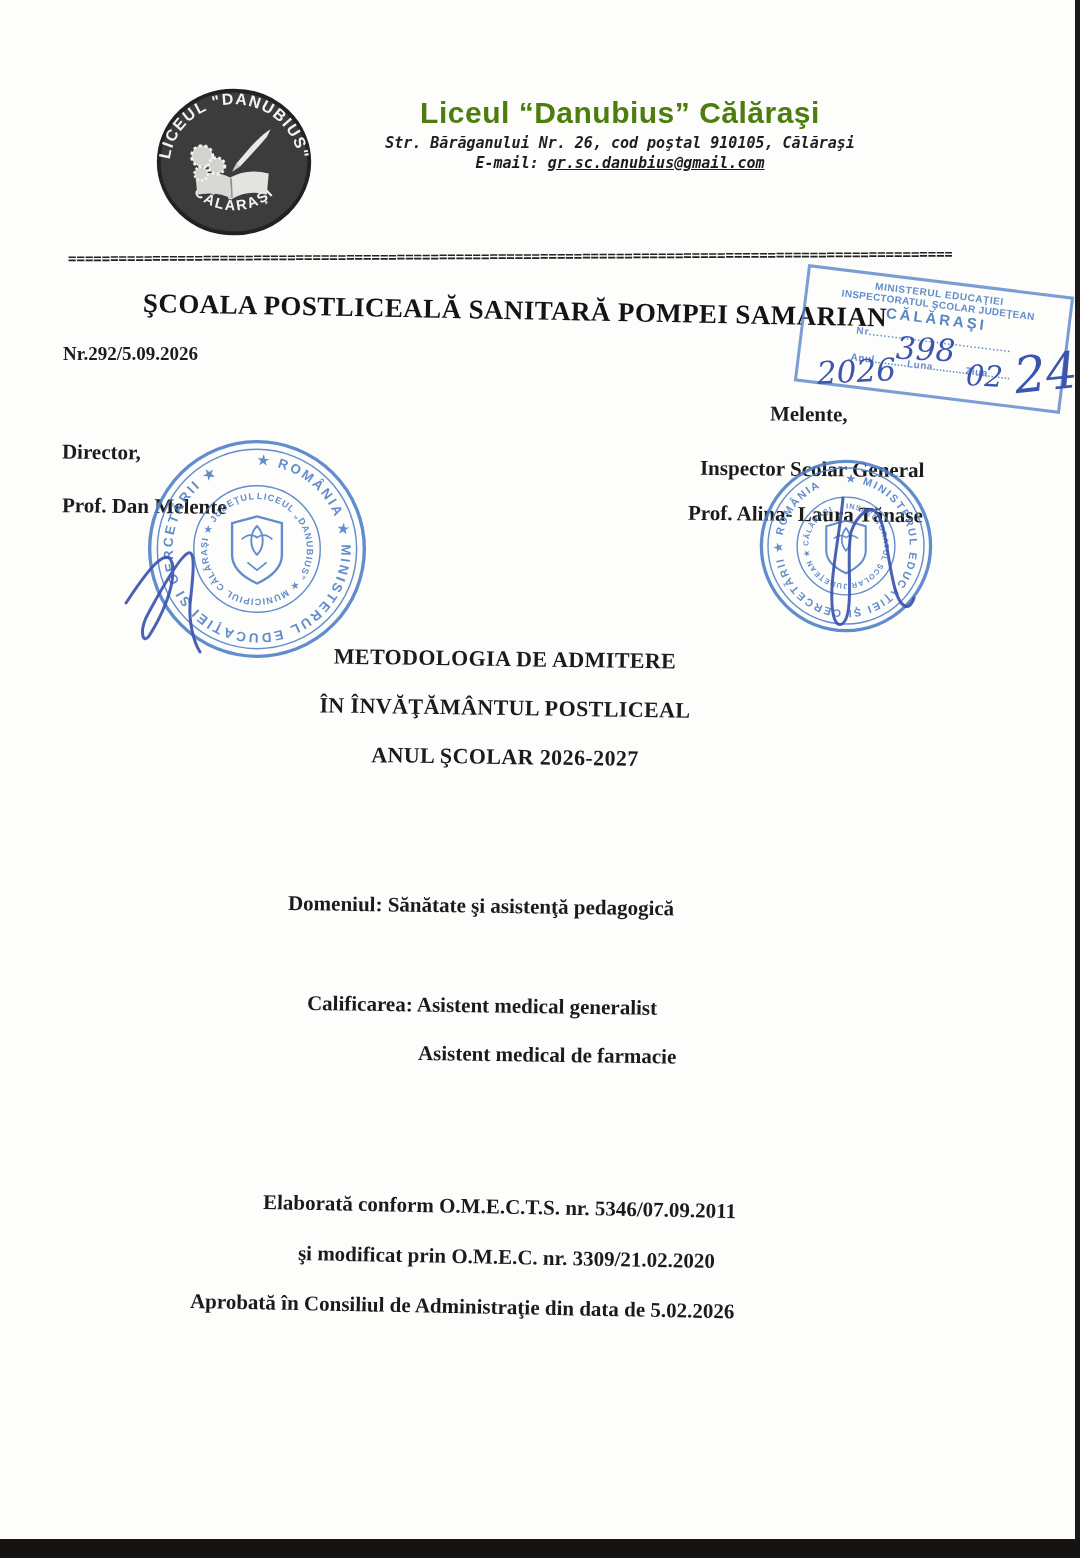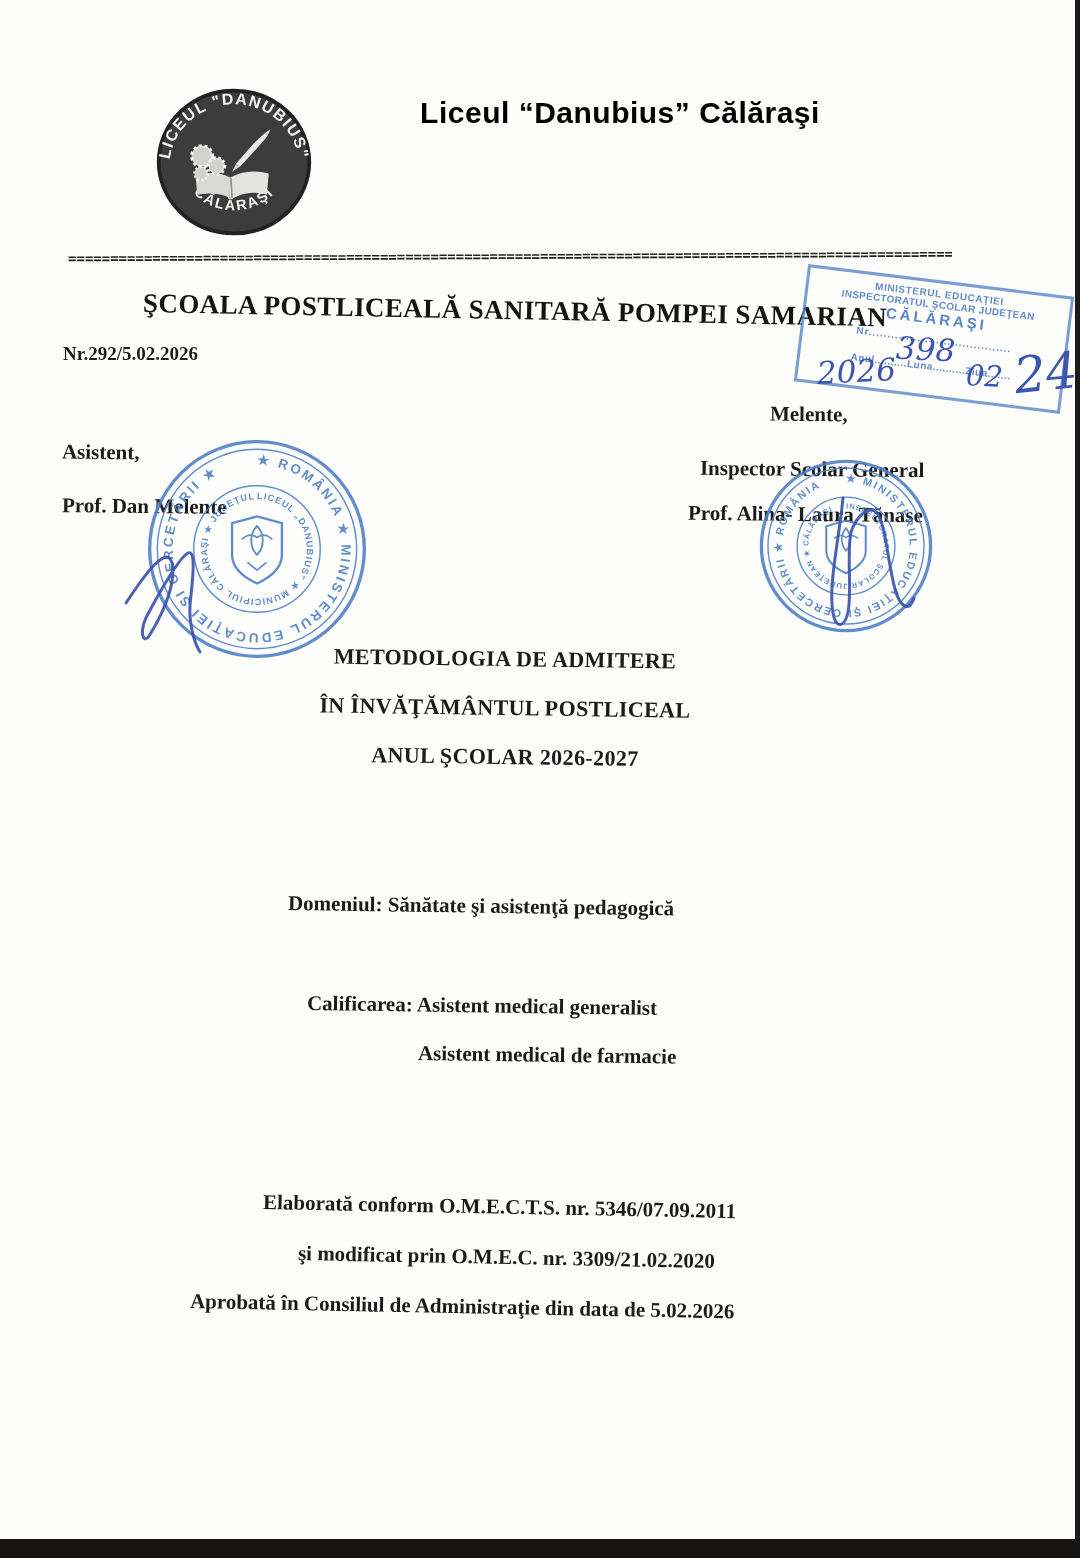--- a/index.html
+++ b/index.html
@@ -8,21 +8,21 @@
     background:#fdfdfb;overflow:hidden;
     font-family:"Liberation Serif", serif;color:#1b1b1b;
   }
   
   .edge-right{position:absolute;top:0;right:0;width:5px;height:100%;background:#1d1916;}
   .edge-bottom{position:absolute;left:0;bottom:0;width:100%;height:19px;background:#171310;}
 
   
   .logo{position:absolute;left:152px;top:84px;width:164px;height:156px;}
   .hdr{position:absolute;left:330px;top:96px;width:580px;text-align:center;font-family:"Liberation Sans",sans-serif;}
-  .hdr .school{font-size:30px;font-weight:bold;letter-spacing:.5px;color:#000000;}
+  .hdr .school{font-size:30px;font-weight:bold;letter-spacing:.5px;color:#4d7c0f;}
   .hdr .levels{margin-top:9px;font-size:18px;color:#1c1c1c;}
   .hdr .addr{margin-top:4px;font-family:"DejaVu Sans Mono",monospace;font-style:italic;font-weight:bold;font-size:15px;color:#202020;}
   .hdr .mail{margin-top:2px;font-family:"DejaVu Sans Mono",monospace;font-style:italic;font-weight:bold;font-size:15px;}
   .hdr .mail .addr-link{text-decoration:underline;}
   .hdr .tel{margin-top:1px;font-family:"DejaVu Sans Mono",monospace;font-style:italic;font-weight:bold;font-size:19px;}
   .separator{
     position:absolute;left:68px;top:246px;width:884px;height:22px;overflow:hidden;
     font-family:"DejaVu Sans Mono",monospace;font-weight:bold;font-size:14px;line-height:20px;
     white-space:nowrap;color:#222;transform:rotate(-0.3deg);
   }
@@ -88,46 +88,51 @@
     </g>
     <g fill="#d2d2cf" stroke="#f5f5f3">
       <circle cx="-33" cy="-6" r="11" stroke-width="3" stroke-dasharray="3 3"></circle>
       <circle cx="-18" cy="4" r="8.5" stroke-width="3" stroke-dasharray="2.6 2.6"></circle>
       <circle cx="-34" cy="12" r="7" stroke-width="2.5" stroke-dasharray="2.2 2.2"></circle>
     </g>
   </svg>
 
   <div class="hdr">
     <div class="school">Liceul “Danubius” Călăraşi</div>
+    <div class="addr">Str. Bărăganului Nr. 26, cod poştal 910105, Călăraşi</div>
+    <div class="mail">
+      <span>E-mail:</span>
+      <span class="addr-link">gr.sc.danubius@gmail.com</span>
+    </div>
   </div>
 
   <div class="separator">==============================================================================================================:</div>
 
   <div class="doc-title">ŞCOALA POSTLICEALĂ SANITARĂ POMPEI SAMARIAN</div>
-  <div class="doc-number">Nr.292/5.02.2026</div>
+  <div class="doc-number">Nr.292/5.09.2026</div>
 
   <div class="reg-stamp">
     <div class="r1">MINISTERUL EDUCAŢIEI</div>
     <div class="r2">INSPECTORATUL ŞCOLAR JUDEŢEAN</div>
     <div class="county">CĂLĂRAŞI</div>
     <div class="nr-row">
       <span>Nr</span><span>......................................</span>
     </div>
     <div class="date-row">
       <span>Anul</span><span>..........</span><span>Luna</span><span>..........</span><span>Ziua</span><span>.......</span>
     </div>
   </div>
 
   <div class="pen" style="left:896px;top:334px;font-size:31px;transform:rotate(3deg);">398</div>
   <div class="pen" style="left:817px;top:356px;font-size:31px;transform:rotate(-3deg);">2026</div>
   <div class="pen" style="left:966px;top:362px;font-size:29px;transform:rotate(3deg);">02</div>
   <div class="pen" style="left:1014px;top:348px;font-size:50px;transform:rotate(-6deg);">24</div>
 
   <div class="sig-label" style="left:770px;top:402px;">Melente,</div>
-  <div class="sig-label" style="left:62px;top:440px;">Asistent,</div>
+  <div class="sig-label" style="left:62px;top:440px;">Director,</div>
   <div class="sig-label" style="left:700px;top:457px;">Inspector Scolar General</div>
   <div class="sig-label" style="left:62px;top:494px;">Prof.  Dan  Melente</div>
   <div class="sig-label" style="left:688px;top:502px;">Prof. Alina- Laura Tănase</div>
 
   <svg class="round-stamp" style="left:142px;top:434px;" width="230" height="230" viewBox="-120 -120 240 240">
     <defs>
       <path id="lOuter" d="M 0 -88 A 88 88 0 1 1 -0.01 -88"></path>
       <path id="lInner" d="M 0 -52 A 52 52 0 1 1 -0.01 -52"></path>
     </defs>
     <g stroke="#4d7ec6" fill="none">

